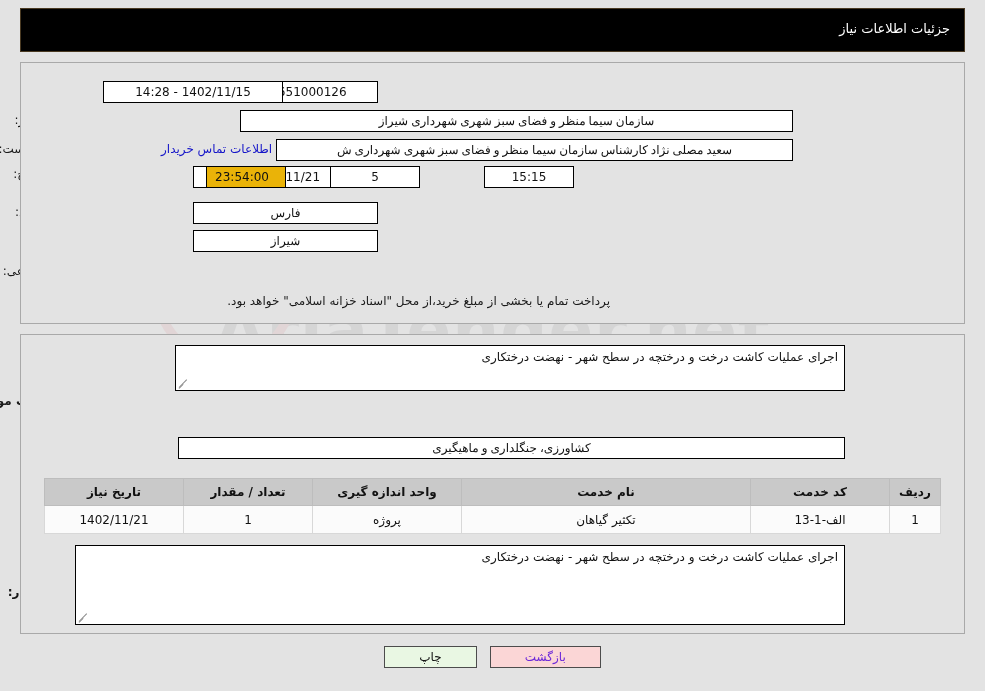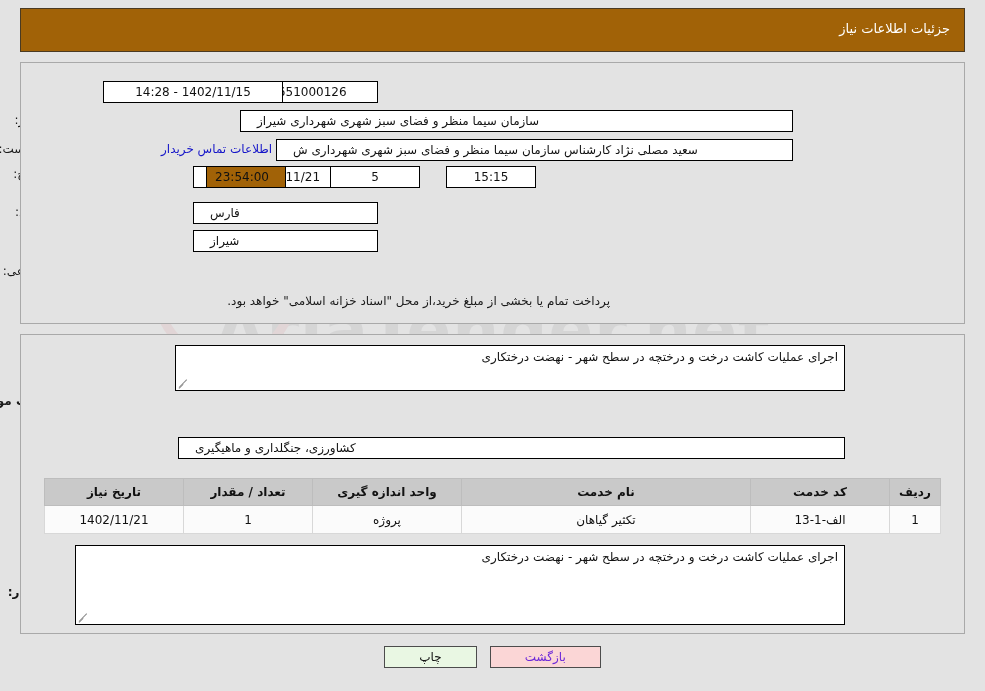--- a/index.html
+++ b/index.html
@@ -94,22 +94,22 @@
     box-sizing: border-box;
     font-size: 12px;
     color: #111;
     line-height: 20px;
     height: 22px;
     padding: 0 16px;
     overflow: hidden;
     white-space: nowrap;
   }
   .fld.center { text-align: center; }
-  .fld.right  { text-align: left; }
-  .fld.cream  { background: #a16207; }
+  .fld.right  { text-align: center; font-family: Liberation Serif, serif; }
+  .fld.cream  { background: #eab308; }
 
   .linktext {
     position: absolute;
     font-size: 12px;
     color: #1414c8;
     white-space: nowrap;
     cursor: pointer;
   }
 
   .textarea {
@@ -219,21 +219,21 @@
 <div id="page">
 
   <div class="watermark">
     <svg class="wm-shield" viewBox="0 0 150 185">
       <path d="M75 4 L144 30 L144 96 C144 140 110 168 75 181 C40 168 6 140 6 96 L6 30 Z" fill="none" stroke="#d98f96" stroke-width="9"></path>
       <path d="M38 86 L66 116 L116 56" fill="none" stroke="#d98f96" stroke-width="11"></path>
     </svg>
     <div class="wm-text">AriaTender.net</div>
   </div>
 
-  <div class="titlebar" style="background: #a16207;">
+  <div class="titlebar" style="background: #000000;">
     <div class="title">جزئیات اطلاعات نیاز</div>
   </div>
 
   <div class="panel" id="panel-top"></div>
 
   <div class="lbl" style="right:876px; top:84px;">شماره نیاز:</div>
   <div class="fld center" style="right:607px; top:81px; width:185px; z-index:3;">1102098651000126</div>
 
   <div class="lbl" style="right:423px; top:84px;">تاریخ و ساعت اعلان عمومی:</div>
   <div class="fld center" style="right:703px; top:81px; width:180px; left:103px; right:auto; z-index:3;">1402/11/15 - 14:28</div>
@@ -241,21 +241,21 @@
   <div class="lbl" style="right:876px; top:113px;">نام دستگاه خریدار:</div>
   <div class="fld right" style="left:240px; top:110px; width:553px; z-index:3;">سازمان سیما منظر و فضای سبز شهری شهرداری شیراز</div>
 
   <div class="lbl" style="right:876px; top:142px;">ایجاد کننده درخواست:</div>
   <div class="fld right" style="left:276px; top:139px; width:517px; z-index:3;">سعید مصلی نژاد کارشناس سازمان سیما منظر و فضای سبز شهری شهرداری ش</div>
   <div class="linktext" style="left:161px; top:142px; z-index:3;">اطلاعات تماس خریدار</div>
 
   <div class="lbl" style="right:876px; top:166px; width:100px; text-align:right; line-height:16px; white-space:normal;">مهلت ارسال پاسخ: تا تاریخ:</div>
   <div class="fld center" style="right:607px; top:166px; width:185px; z-index:3;">1402/11/21</div>
   <div class="lbl" style="right:572px; top:169px;">ساعت</div>
-  <div class="fld center" style="left:446px; top:166px; width:90px; z-index:3;">15:15</div>
+  <div class="fld center" style="left:484px; top:166px; width:90px; z-index:3;">15:15</div>
   <div class="fld center" style="left:330px; top:166px; width:90px; z-index:3;">5</div>
   <div class="lbl" style="left:292px; top:169px;">روز و</div>
   <div class="fld cream center" style="left:206px; top:166px; width:80px; z-index:3;">23:54:00</div>
   <div class="lbl" style="left:117px; top:169px;">ساعت باقی مانده</div>
 
   <div class="lbl" style="right:876px; top:205px;">استان محل تحویل:</div>
   <div class="fld right" style="right:607px; top:202px; width:185px; z-index:3;">فارس</div>
 
   <div class="lbl" style="right:876px; top:233px;">شهر محل تحویل:</div>
   <div class="fld right" style="right:607px; top:230px; width:185px; z-index:3;">شیراز</div>

